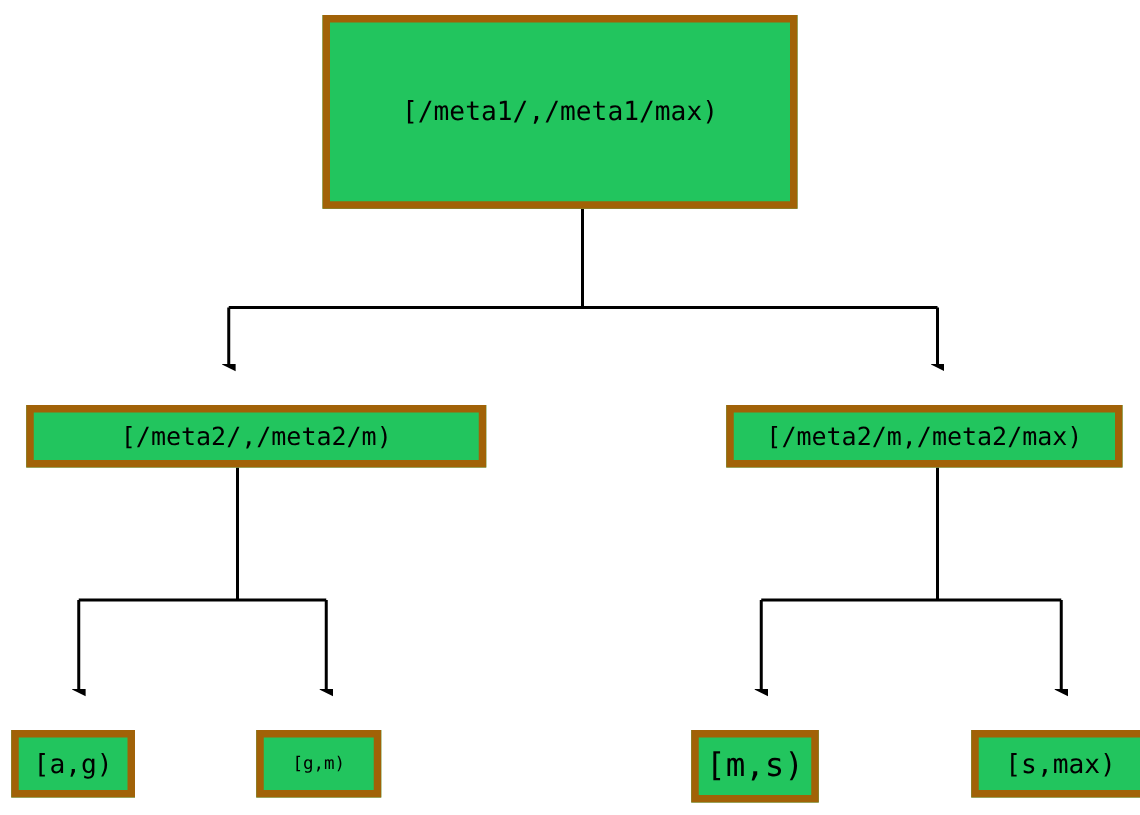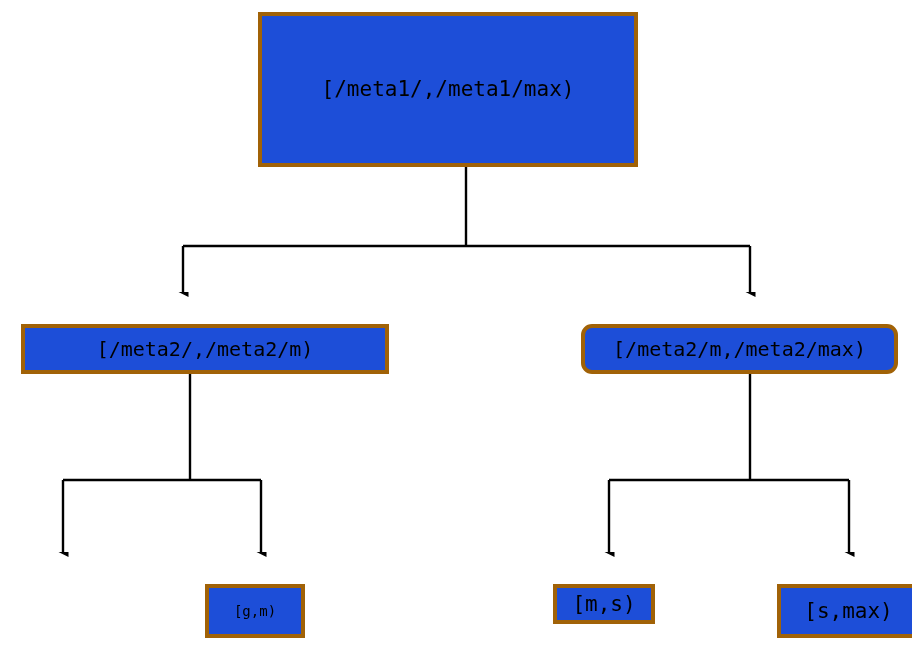--- a/index.html
+++ b/index.html
@@ -21,22 +21,22 @@
     position: absolute;
     left: 0;
     top: 0;
     width: 912px;
     height: 652px;
     pointer-events: none;
   }
   .tree-node {
     position: absolute;
     box-sizing: border-box;
-    border: 4px solid #a16207;
-    background: #1d4ed8;
+    border: 6px solid #a16207;
+    background: #22c55e;
     display: flex;
     align-items: center;
     justify-content: center;
     color: #000000;
     font-family: "DejaVu Sans Mono", "Liberation Mono", monospace;
     white-space: pre;
     letter-spacing: 0px;
   }
   .node-label {
     display: block;
@@ -58,43 +58,42 @@
     width: 368px;
     height: 50px;
     font-size: 20px;
   }
   #node-mid-right {
     left: 581px;
     top: 324px;
     width: 317px;
     height: 50px;
     font-size: 20px;
-    border-radius: 11px;
   }
   
   #node-leaf-ag {
     left: 9px;
     top: 584px;
     width: 99px;
     height: 54px;
     font-size: 21px;
   }
   #node-leaf-gm {
     left: 205px;
     top: 584px;
     width: 100px;
     height: 54px;
     font-size: 14px;
   }
   #node-leaf-ms {
     left: 553px;
     top: 584px;
     width: 102px;
-    height: 40px;
-    font-size: 21px;
+    height: 58px;
+    font-size: 26px;
   }
   #node-leaf-smax {
     left: 777px;
     top: 584px;
     width: 143px;
     height: 54px;
     font-size: 21px;
   }
 </style>
 </head>
@@ -140,20 +139,23 @@
   </div>
 
   <div class="tree-node" id="node-mid-left">
     <span class="node-label">[/meta2/,/meta2/m)</span>
   </div>
 
   <div class="tree-node" id="node-mid-right">
     <span class="node-label">[/meta2/m,/meta2/max)</span>
   </div>
 
+  <div class="tree-node" id="node-leaf-ag">
+    <span class="node-label">[a,g)</span>
+  </div>
 
   <div class="tree-node" id="node-leaf-gm">
     <span class="node-label">[g,m)</span>
   </div>
 
   <div class="tree-node" id="node-leaf-ms">
     <span class="node-label">[m,s)</span>
   </div>
 
   <div class="tree-node" id="node-leaf-smax">

